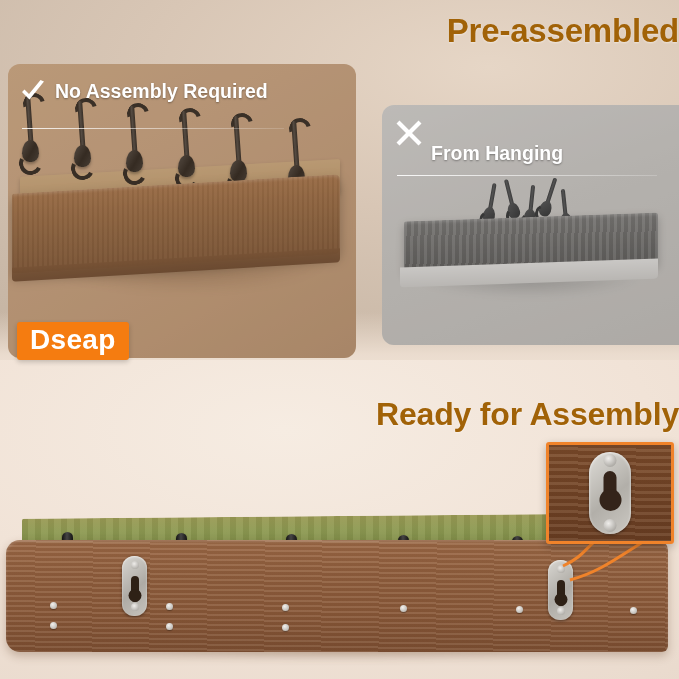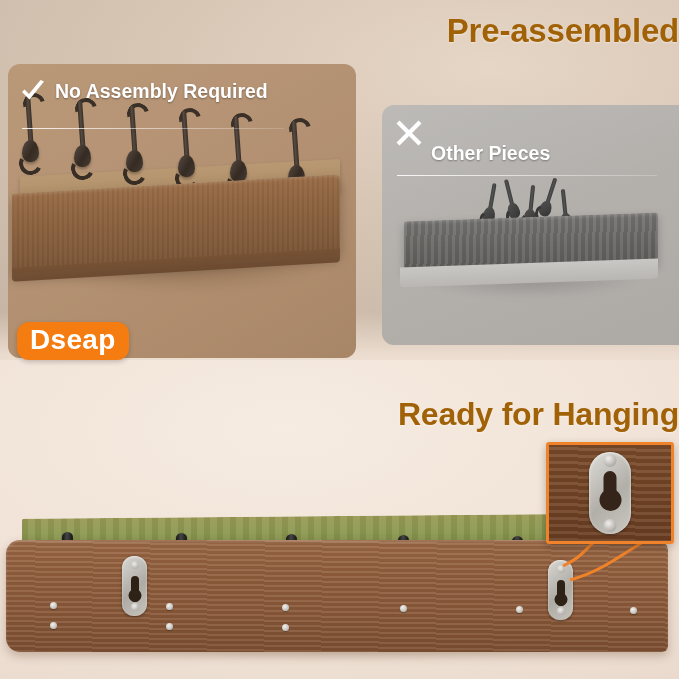--- a/index.html
+++ b/index.html
@@ -158,21 +158,21 @@
   .rule{position:absolute;height:1px;}
   #rule-left{left:22px;top:128px;width:262px;
     background:linear-gradient(to right, rgba(255,255,255,.85), rgba(255,255,255,.15));}
   #rule-right{left:397px;top:175px;width:260px;
     background:linear-gradient(to right, rgba(255,255,255,.9), rgba(255,255,255,.2));}
 
   
   .badge-brand{
     position:absolute;left:17px;top:322px;
     background:#f57c10;color:#fff;font-weight:bold;font-size:28px;
-    padding:2px 13px 4px;border-radius:12px;letter-spacing:.3px;
+    padding:2px 13px 4px;border-radius:3px;letter-spacing:.3px;
     box-shadow:0 2px 5px rgba(0,0,0,.2);
   }
   .badge-vs{
     position:absolute;left:344px;top:286px;width:57px;height:57px;
     border-radius:50%;background:radial-gradient(circle at 38% 32%,#ff9a3c,#f5760a 70%);
     color:#fff;font-weight:bold;font-size:25px;
     display:flex;align-items:center;justify-content:center;
     box-shadow:0 3px 7px rgba(0,0,0,.25);
   }
   .badge-other{
@@ -376,27 +376,27 @@
   </div>
 
   <div class="panel-head" id="head-right">
     <span class="mark">
       <svg width="26" height="26" viewBox="0 0 26 26">
         <path d="M3.5 0.5 L13 10 L22.5 0.5 L25.5 3.5 L16 13 L25.5 22.5 L22.5 25.5 L13 16 L3.5 25.5 L0.5 22.5 L10 13 L0.5 3.5 Z" fill="#ffffff"></path>
       </svg>
     </span>
     <span class="head-text">
       <br>
-      <span>Other Pieces</span>
+      <span>From Hanging</span>
     </span>
   </div>
   <div class="rule" id="rule-right"></div>
 
 
-  <div class="heading" id="title-ready">Ready for Hanging</div>
+  <div class="heading" id="title-ready">Ready for Assembly</div>
 
   <div class="rack-shadow"></div>
   <div class="rack">
     <div class="rack-green"></div>
 
     <div class="hook-tip" style="left:62px;top:22px;"></div>
     <div class="hook-tip" style="left:176px;top:23px;"></div>
     <div class="hook-tip" style="left:286px;top:24px;"></div>
     <div class="hook-tip" style="left:398px;top:25px;"></div>
     <div class="hook-tip" style="left:512px;top:26px;"></div>

